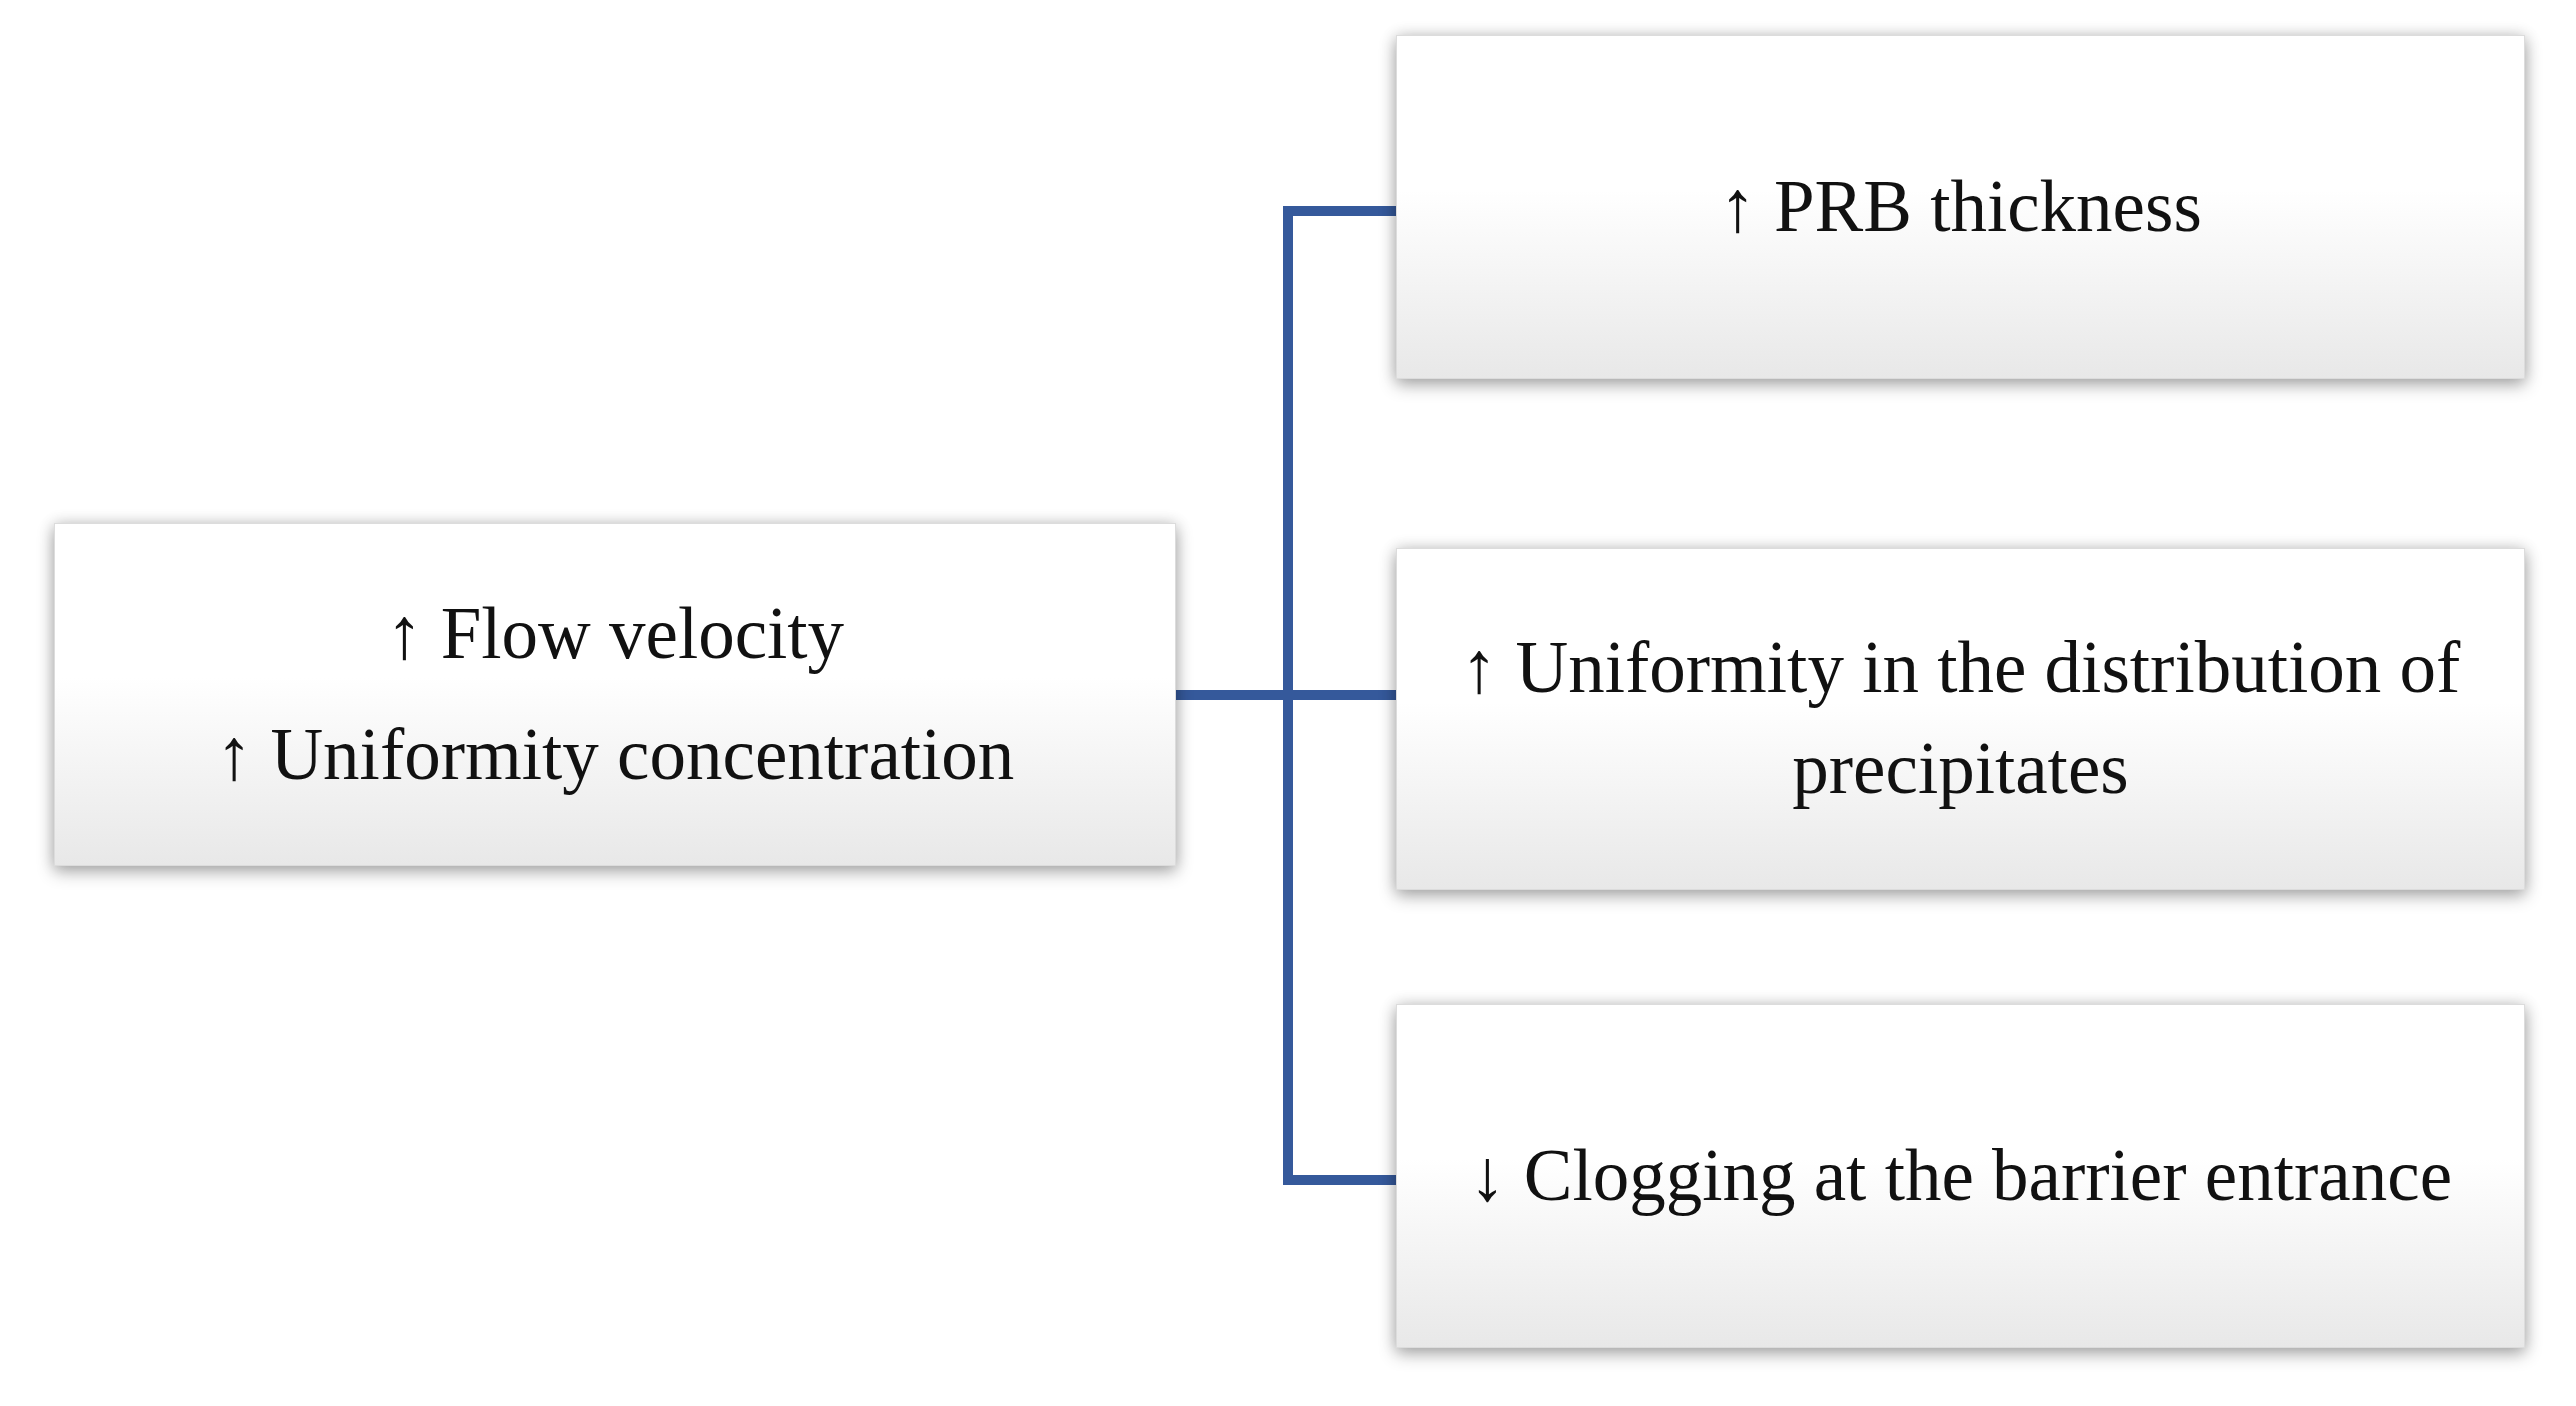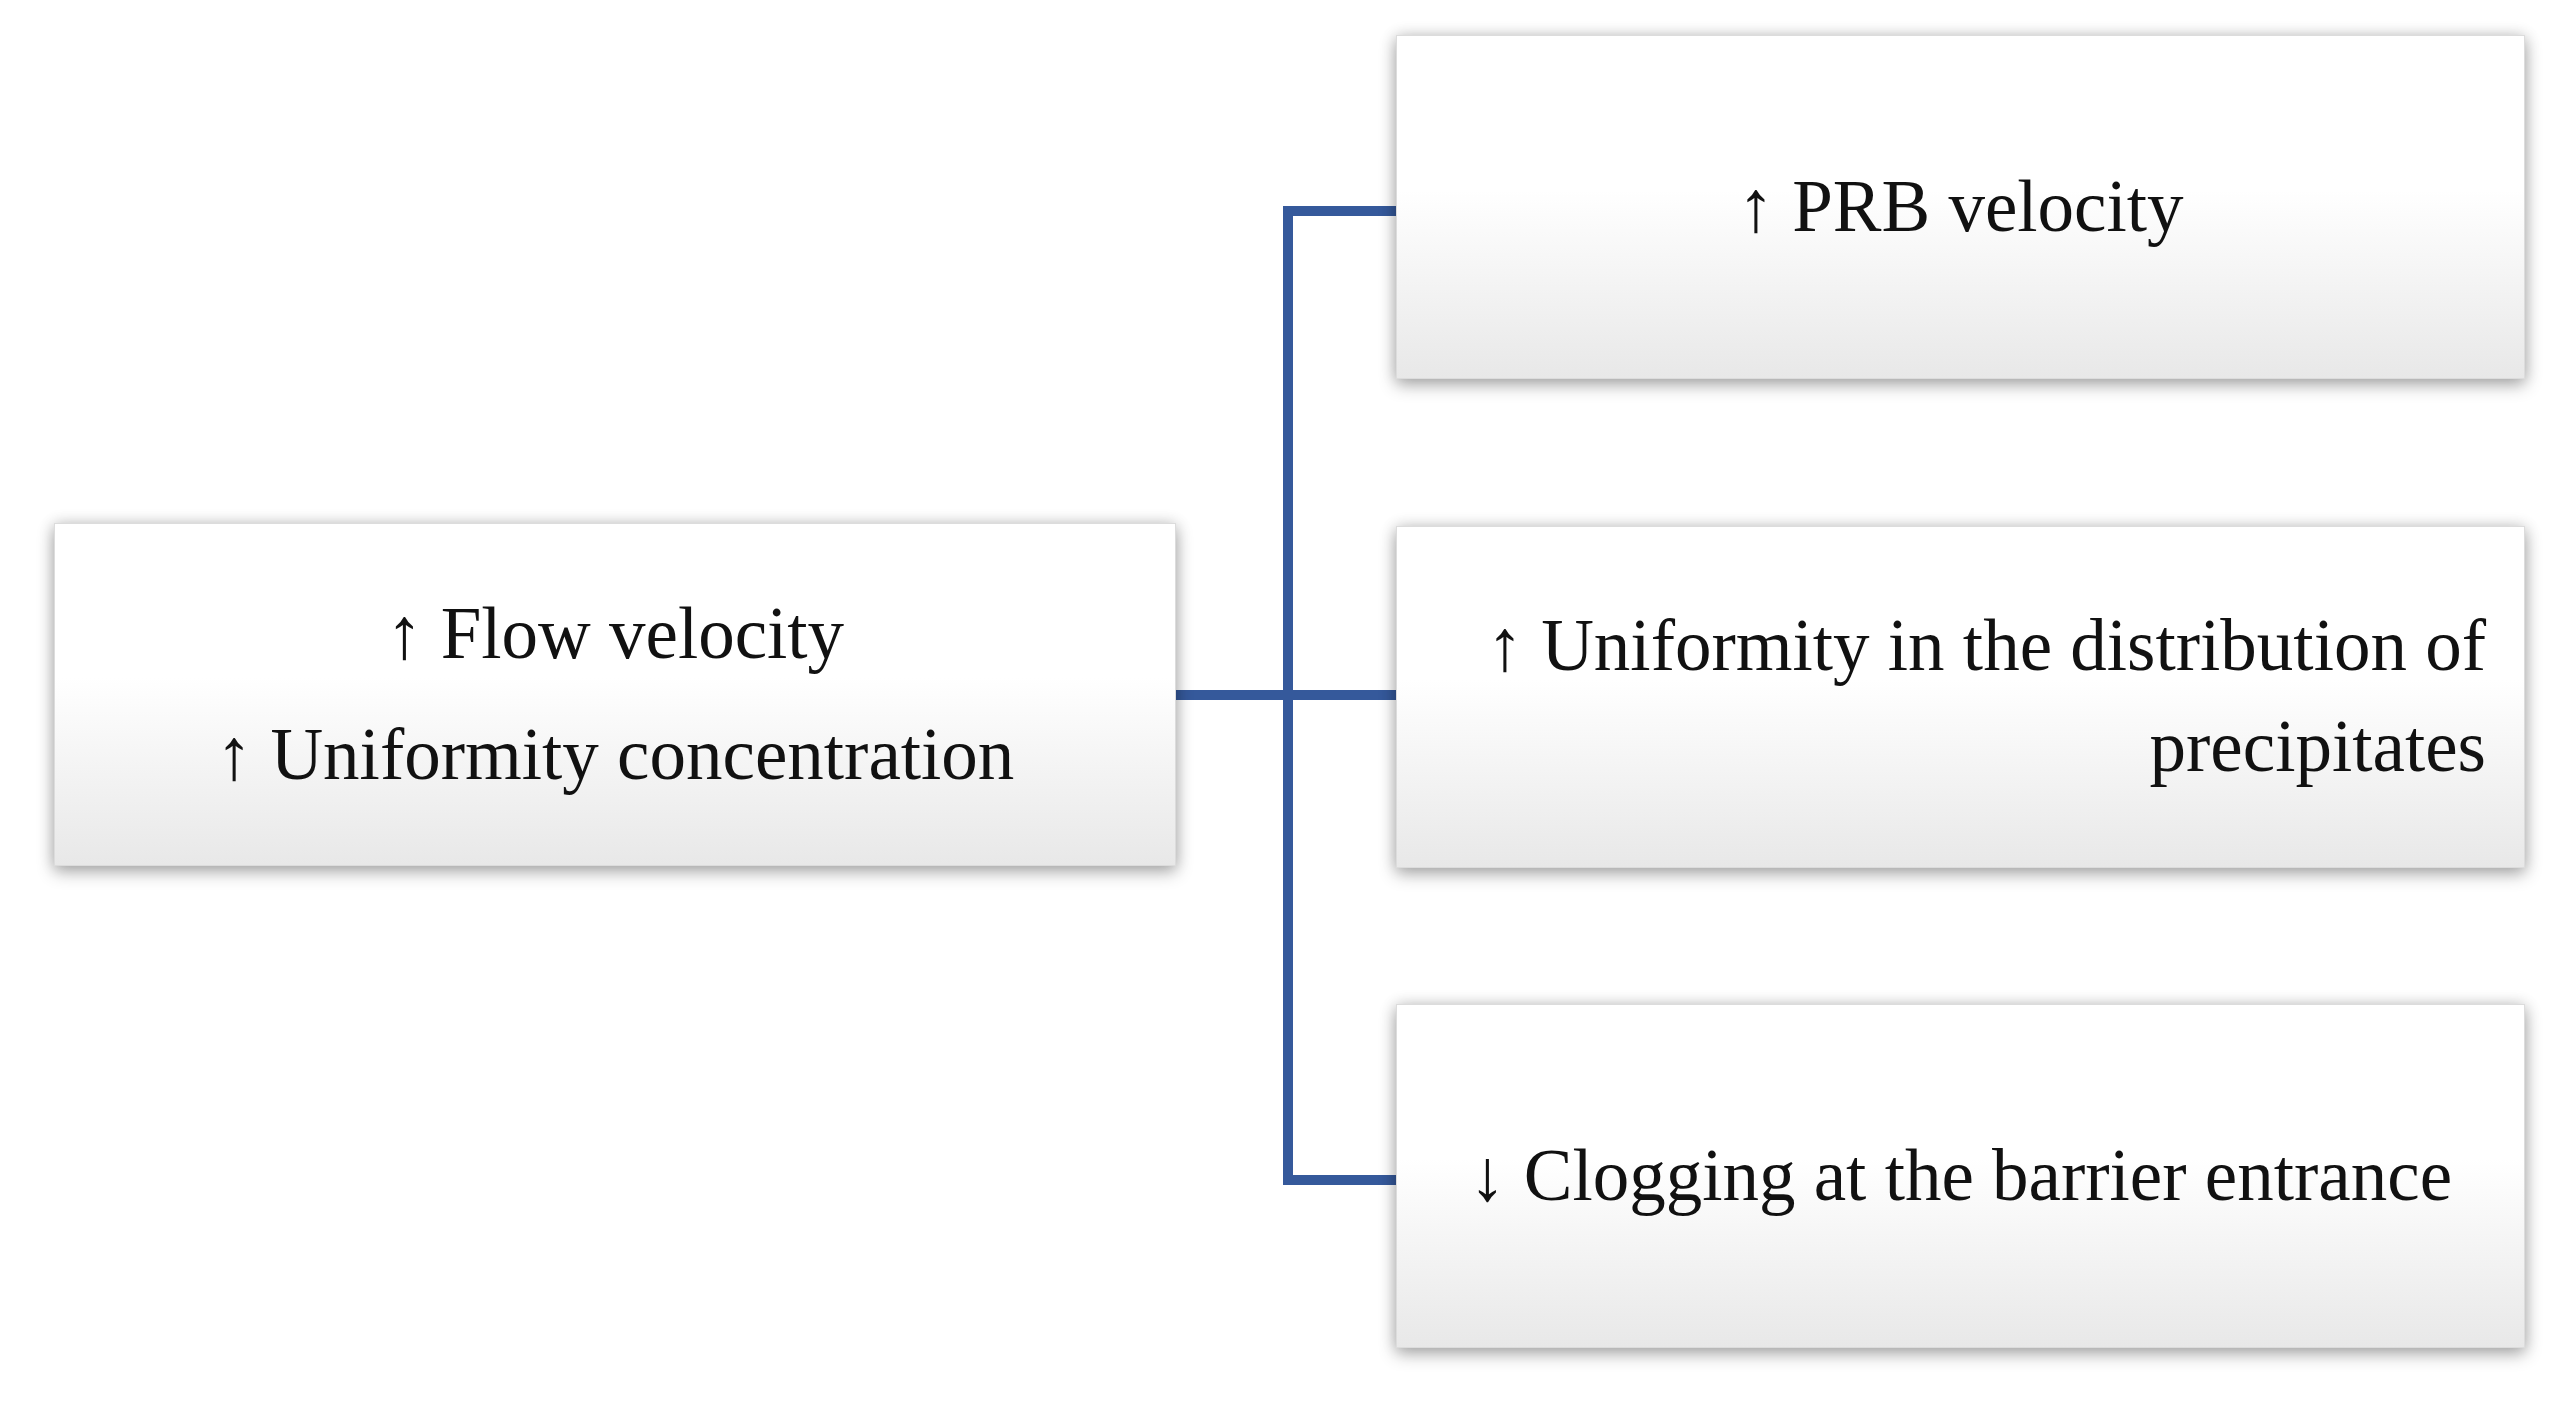--- a/index.html
+++ b/index.html
@@ -42,21 +42,21 @@
     height: 343px;
     padding: 0 28px;
     gap: 20px;
   }
   .box-effect {
     left: 1396px;
     width: 1129px;
     padding: 0 38px;
   }
   .box-effect-1 { top: 35px;   height: 344px; }
-  .box-effect-2 { top: 526px;  height: 342px; text-align: right; }
+  .box-effect-2 { top: 548px;  height: 342px; }
   .box-effect-3 { top: 1004px; height: 344px; justify-content: center; }
   .connector {
     position: absolute;
     background: var(--connector, #35599B);
     z-index: 1;
   }
   .connector-vertical {
     left: 1283px;
     top: 206px;
     width: 10px;
@@ -90,21 +90,21 @@
     <div class="line">↑ Flow velocity</div>
     <div class="line">↑ Uniformity concentration</div>
   </div>
 
   <div class="connector connector-vertical"></div>
   <div class="connector connector-top"></div>
   <div class="connector connector-middle"></div>
   <div class="connector connector-bottom"></div>
 
   <div class="box box-effect box-effect-1">
-    <div class="line">↑ PRB velocity</div>
+    <div class="line">↑ PRB thickness</div>
   </div>
 
   <div class="box box-effect box-effect-2">
     <div class="line">↑ Uniformity in the distribution of precipitates</div>
   </div>
 
   <div class="box box-effect box-effect-3">
     <div class="line">↓ Clogging at the barrier entrance</div>
   </div>
 

